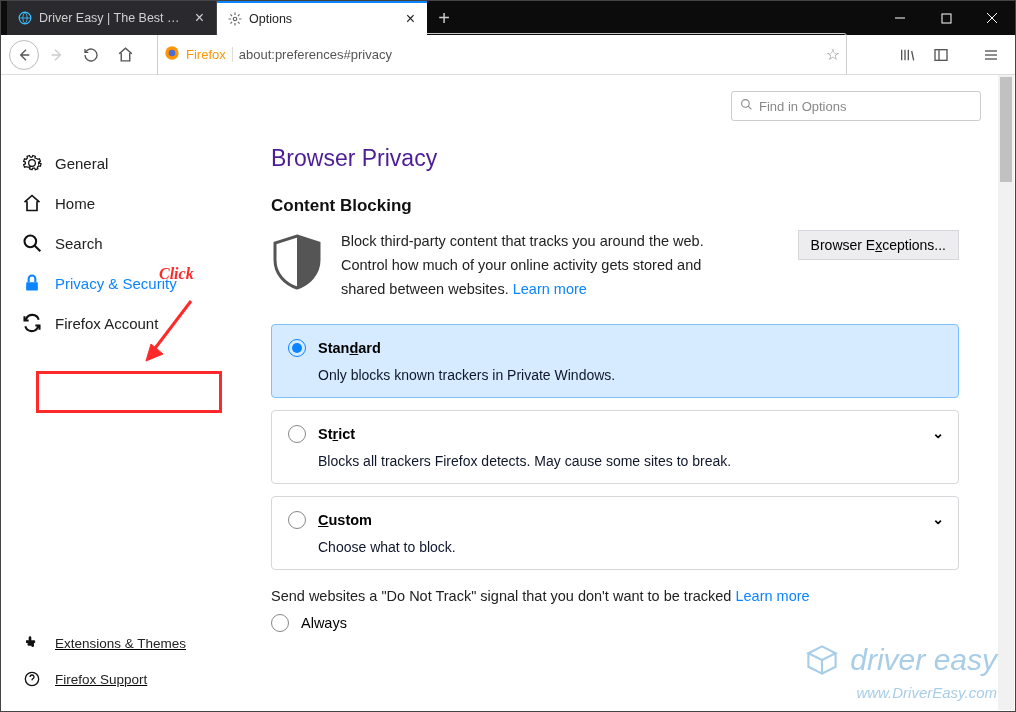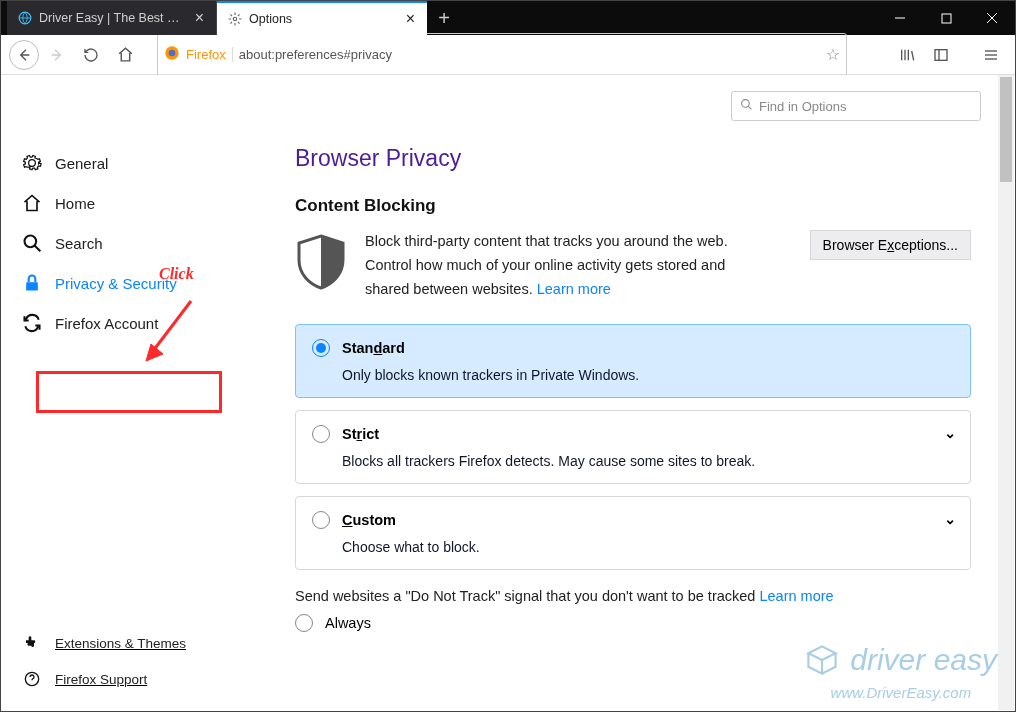--- a/index.html
+++ b/index.html
@@ -28,21 +28,21 @@
   .urlbar .ff-label { color:#ff9500; font-size:13px; padding-right:6px; border-right:1px solid #ddd;}
   .urlbar-input { flex:1; border:none; outline:none; font-size:13px; color:#555;}
   .star-btn { color:#888; cursor:pointer; font-size:16px;}
   .right-btns { display:flex; gap:2px; margin-left:2px;}
   
   
   .page { position:absolute; top:74px; left:0; right:0; bottom:0; background:#fff; display:flex; }
   .scrollbar { position:absolute; right:1px; top:74px; width:16px; bottom:1px; background:#f1f1f1;}
   .scroll-thumb { position:absolute; left:2px; right:2px; top:2px; height:105px; background:#c1c1c1; border-radius:0;}
   
-  .content-wrap { flex:1; display:flex; overflow:hidden; padding-right:4px;gap:24px;}
+  .content-wrap { flex:1; display:flex; overflow:hidden; padding-right:16px;}
   
   
   .find-box { position:absolute; top:16px; right:34px; width:250px; height:30px; border:1px solid #ccc; border-radius:3px; display:flex; align-items:center; padding:0 8px; gap:6px; color:#888; font-size:13px;}
   
   
   .sidebar { width:230px; padding-top:68px; }
   .side-item { display:flex; align-items:center; gap:12px; padding:9px 10px 9px 20px; font-size:15px; color:#222; cursor:pointer; }
   .side-item .icon-slot { width:22px; height:22px; display:flex; align-items:center; justify-content:center; font-size:18px; color:#111;}
   .side-item.selected { color:#0a84ff; }
   .side-item.selected .icon-slot { color:#0a84ff;}
@@ -74,21 +74,21 @@
   .radio.filled { border-color:#0a84ff;}
   .radio.filled::after { content:""; position:absolute; inset:3px; background:#0a84ff; border-radius:50%;}
   .option-title { font-weight:700; font-size:14.5px;}
   .option-sub { font-size:14px; color:#0f172a; margin-top:10px; margin-left:30px;}
   .chev { position:absolute; right:14px; top:14px; font-size:14px; cursor:pointer; font-weight:bold;}
   
   .dnt-text { font-size:14.5px; color:#222; margin-top:18px;}
   .radio-line { display:flex; align-items:center; gap:12px; margin-top:10px; font-size:14.5px;}
   
   
-  .watermark { position:absolute; right:18px; bottom:10px; text-align:center; color:#a8cde7; font-style:italic;}
+  .watermark { position:absolute; right:18px; bottom:10px; text-align:right; color:#a8cde7; font-style:italic;}
   .watermark .brand { font-size:30px; font-family: "Segoe Script", cursive;}
   .watermark .url { font-size:15px;}
   .wm-cube { display:inline-block; vertical-align:middle; margin-right:4px;}
 </style>
 </head>
 <body>
 
 <div class="titlebar">
   <div class="tabs">
     <div class="tab inactive">

